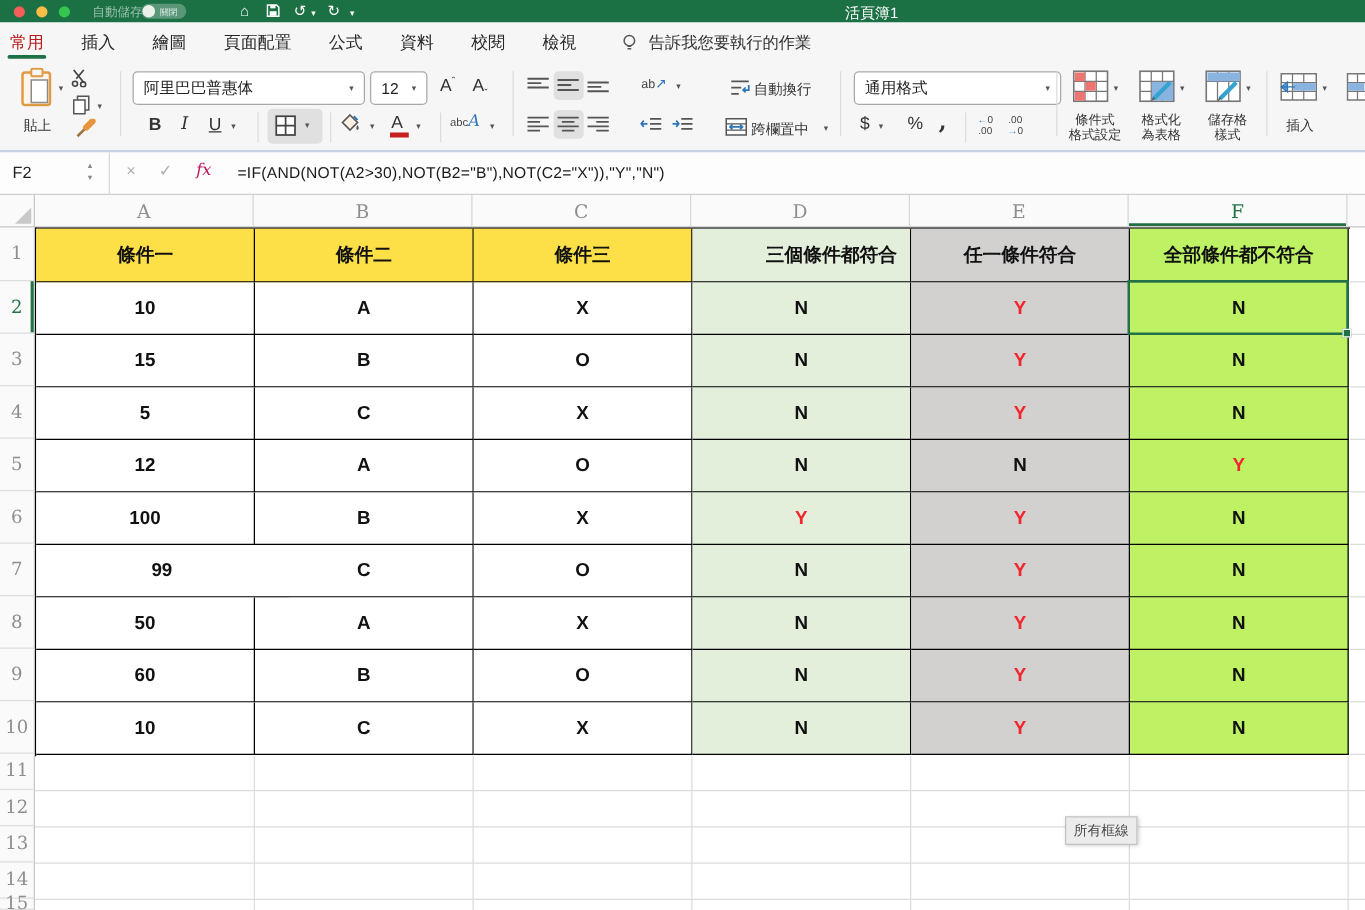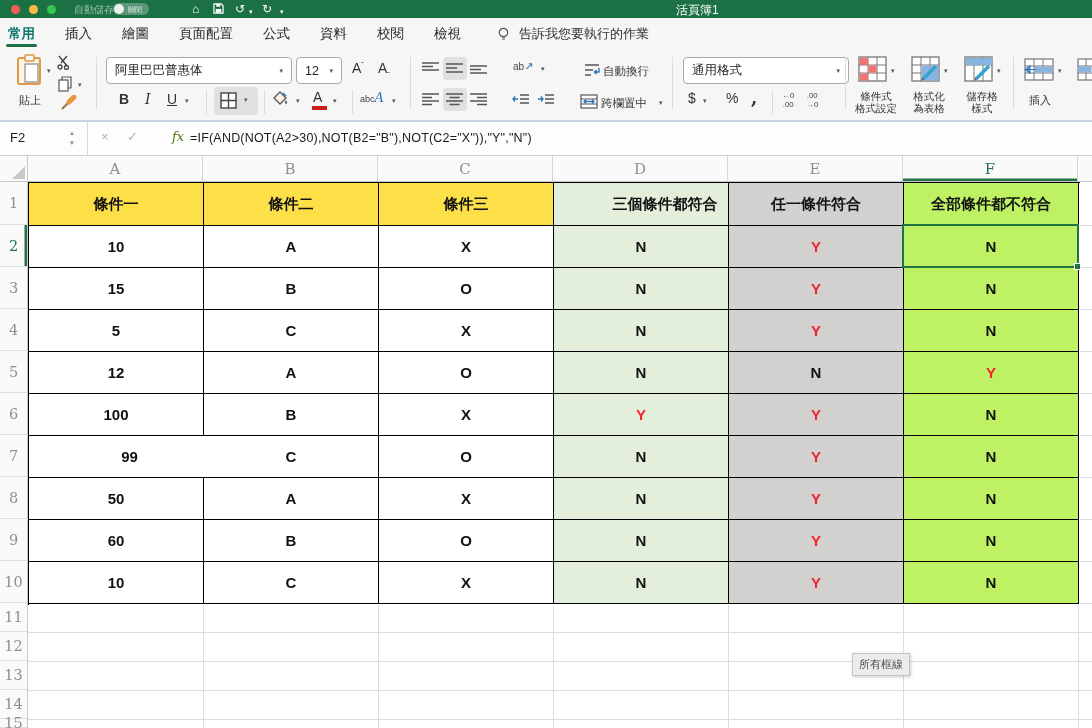--- a/index.html
+++ b/index.html
@@ -16,21 +16,21 @@
   .autosave { position:absolute; left:74px; top:3px; font-size:10px; color:rgba(255,255,255,.55); }
   .toggle { position:absolute; left:113px; top:3px; width:36px; height:12px; border-radius:6px; background:rgba(255,255,255,.28); }
   .toggle .knob { position:absolute; left:1px; top:1px; width:10px; height:10px; border-radius:50%; background:#e9f1ea; }
   .toggle .tg-txt { position:absolute; left:15px; top:2px; font-size:7px; color:rgba(255,255,255,.8); }
   .tb-ic { position:absolute; top:1px; font-size:12px; color:#fff; line-height:16px; }
   .wb-title { position:absolute; left:676px; top:2px; font-size:12px; font-weight:500; color:#fff; }
 
   
   .tabbar { position:absolute; left:0; top:18px; width:100%; height:32px; background:#f6f6f6; display:flex; align-items:center; padding-left:8px; }
   .tab { font-size:13.5px; color:#262626; margin-right:30px; position:relative; height:32px; display:flex; align-items:center; cursor:default; }
-  .tab.active { color:#0f766e; font-weight:700; }
+  .tab.active { color:#b91c1c; font-weight:400; }
   .tab.active::after { content:""; position:absolute; left:-2px; right:-2px; bottom:3px; height:3px; border-radius:2px; background:#1e7145; }
   .tellme { display:flex; align-items:center; margin-left:6px; font-size:13px; color:#333; }
   .bulb { margin-right:9px; }
 
   
   .ribbon { position:absolute; left:0; top:50px; width:100%; height:72px; background:#f6f6f6; border-bottom:2px solid #c7d3e2; }
   .ribbon .abs { position:absolute; }
   .rdiv { position:absolute; top:7px; height:52px; width:1px; background:#dcdcdc; }
   .rlabel { font-size:11px; color:#333; text-align:center; }
   .chev { font-size:7px; color:#555; }
@@ -352,21 +352,21 @@
   <div class="fbar">
     <div class="namebox">
       <span class="nb-text">F2</span>
       <span class="spinner">
           <span>▲</span>
           <span>▼</span>
         </span>
     </div>
     <span class="fb-ic" style="left:101px;">×</span>
     <span class="fb-ic" style="left:127px;">✓</span>
-    <span class="fb-ic fx" style="left:172px; color:#4d7c0f;">fx</span>
+    <span class="fb-ic fx" style="left:157px; color:#be185d;">fx</span>
     <span class="formula-text">=IF(AND(NOT(A2&gt;30),NOT(B2="B"),NOT(C2="X")),"Y","N")</span>
   </div>
 
   <div class="grid" id="grid">
     <div class="colhdrs" id="col-headers">
         <div class="colhdr" style="left: 0px; width: 175px;">A</div>
         <div class="colhdr" style="left: 175px; width: 175px;">B</div>
         <div class="colhdr" style="left: 350px; width: 175px;">C</div>
         <div class="colhdr" style="left: 525px; width: 175px;">D</div>
         <div class="colhdr" style="left: 700px; width: 175px;">E</div>

